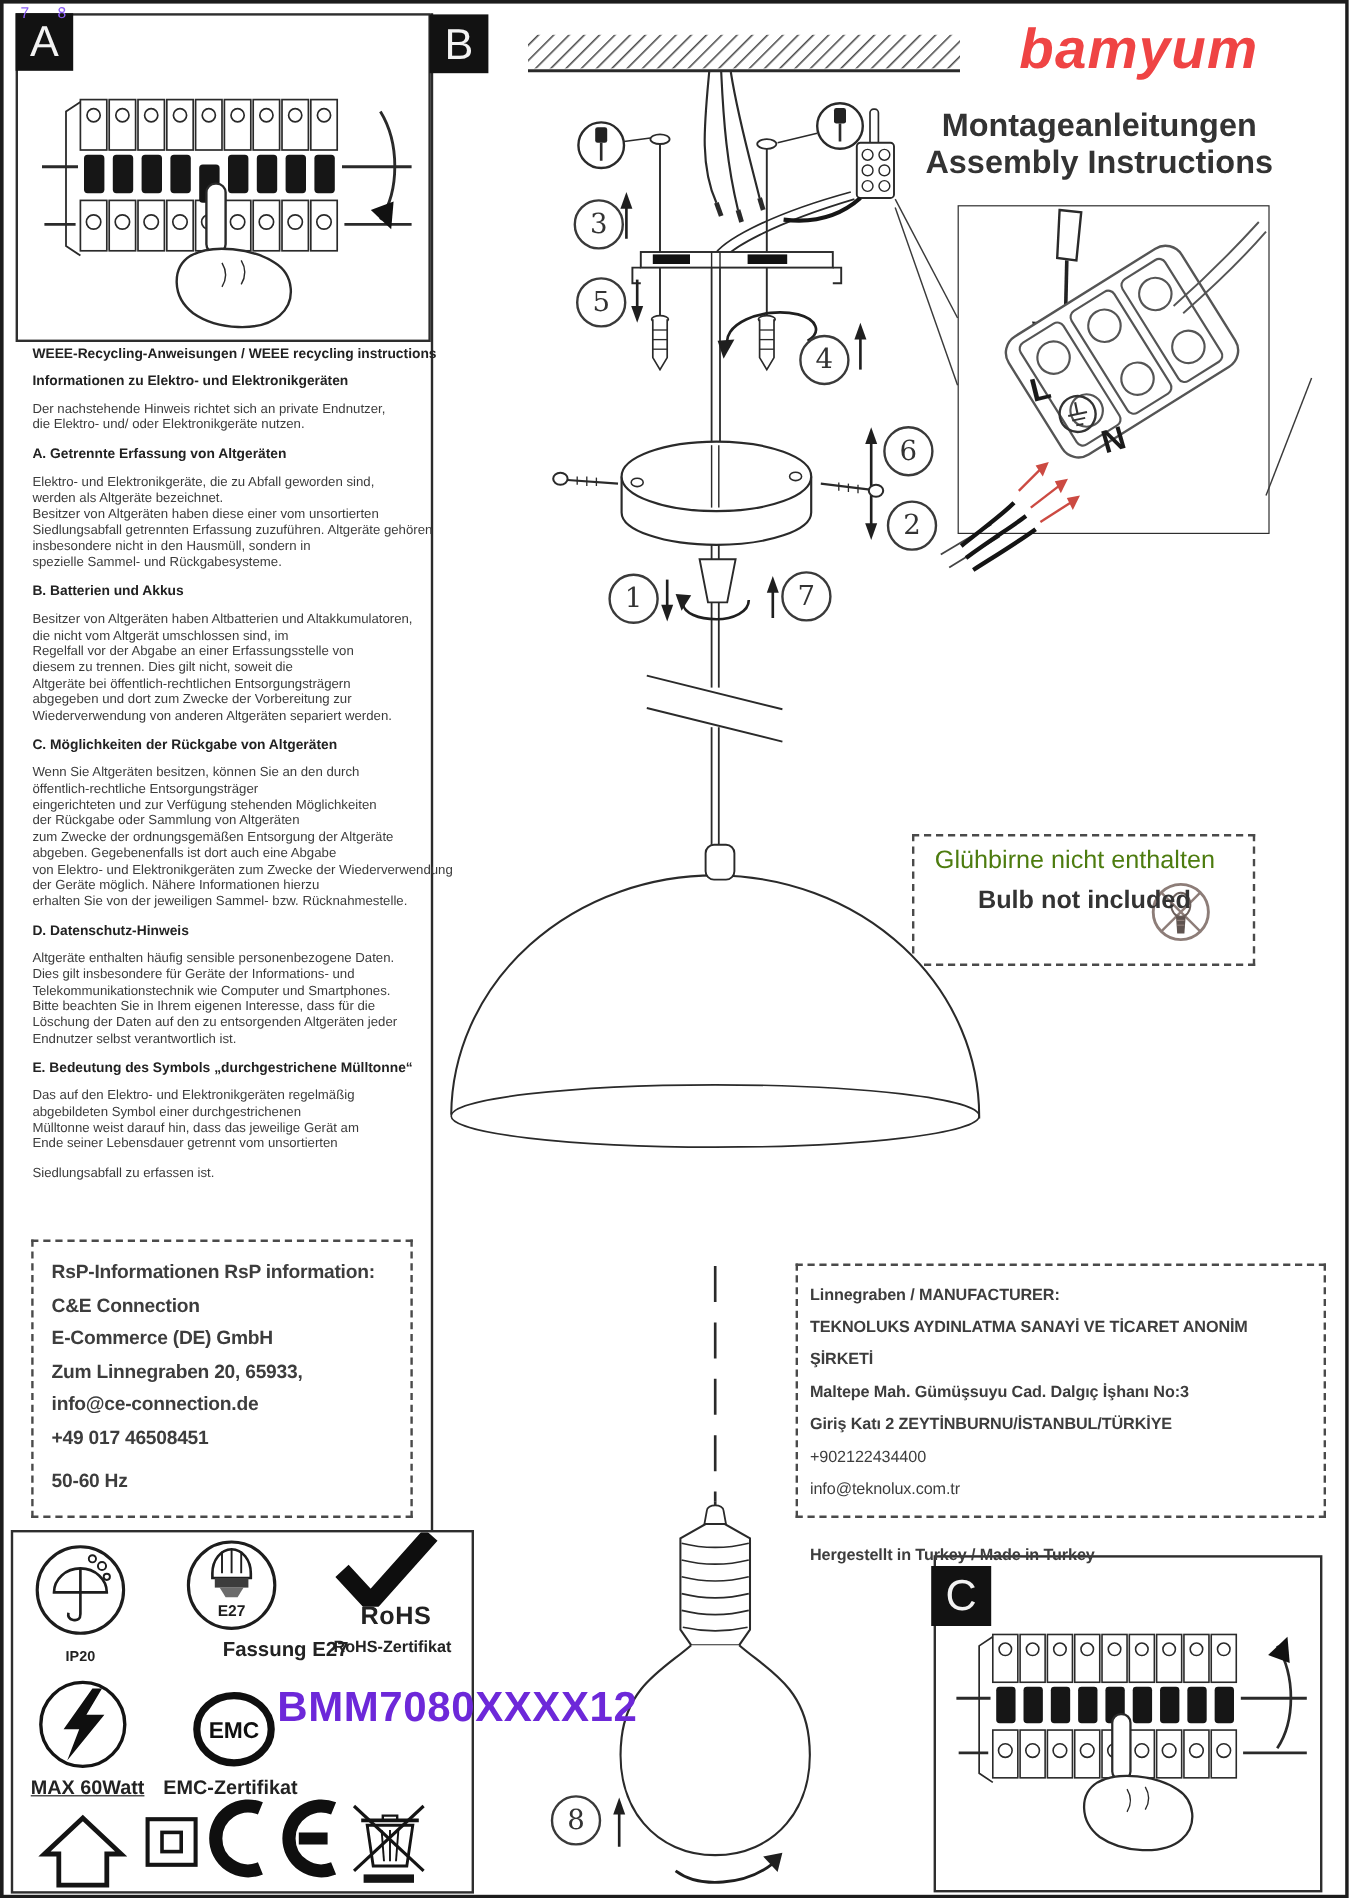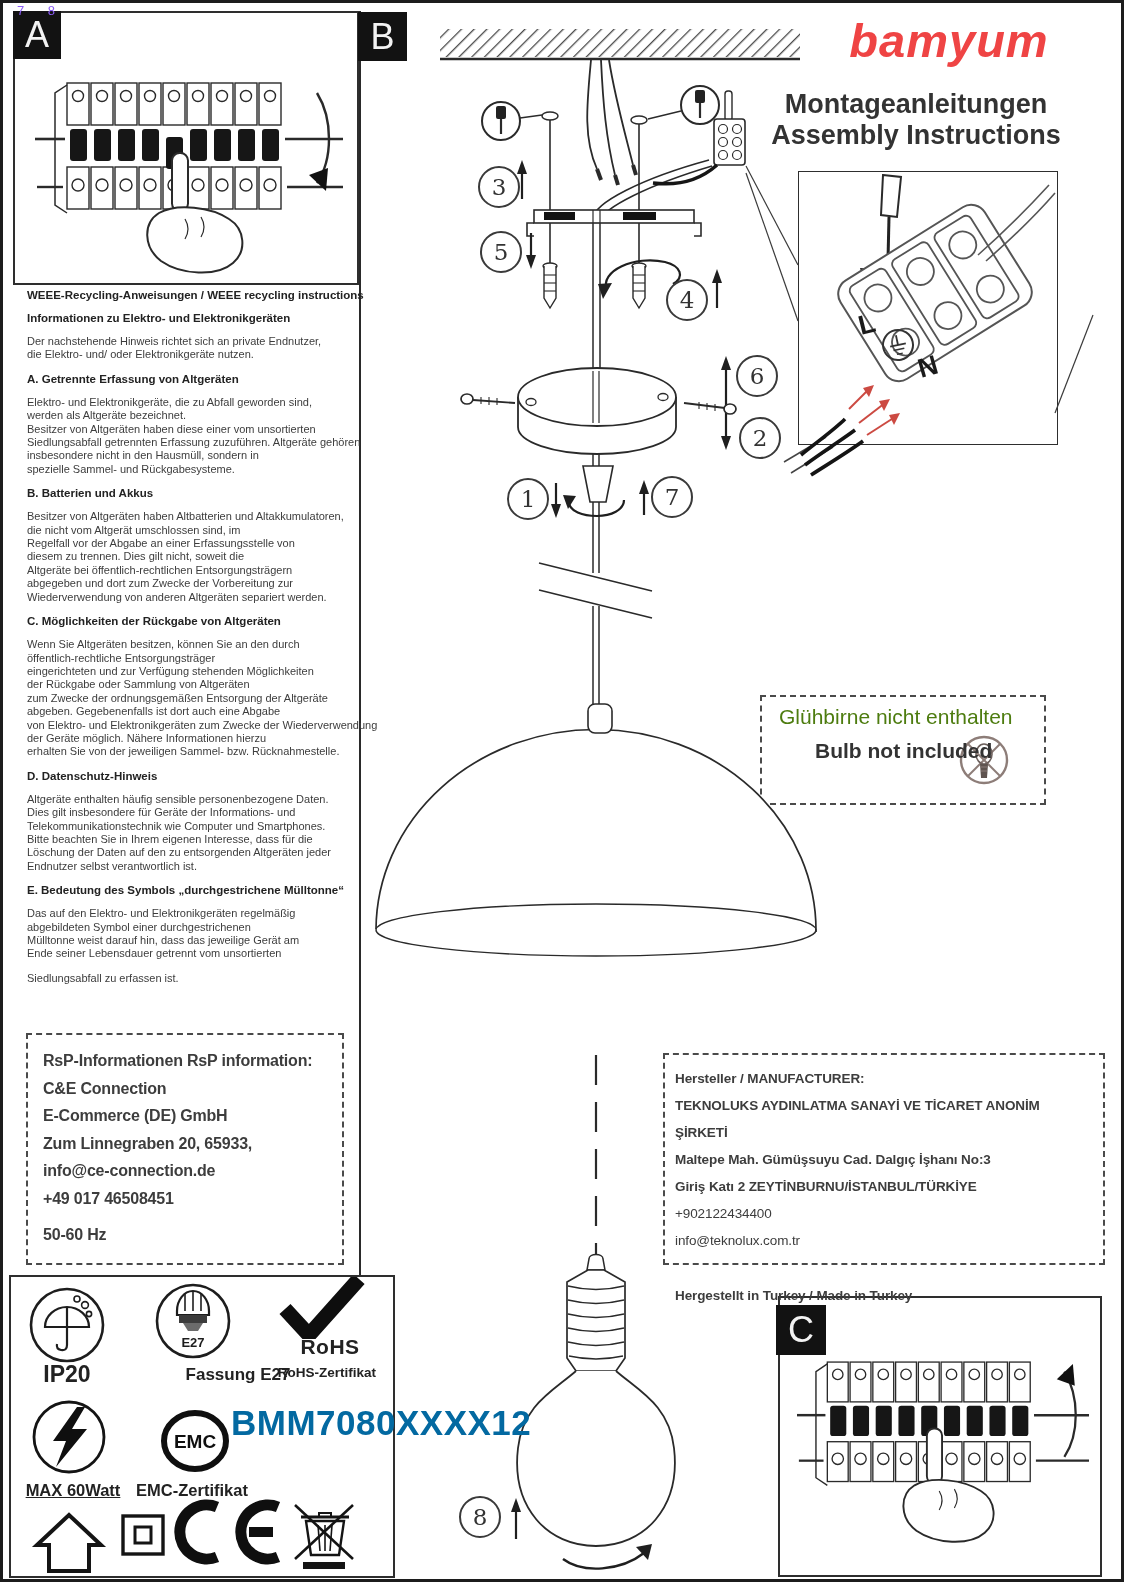--- a/index.html
+++ b/index.html
@@ -25,21 +25,21 @@
   .rsp{position:absolute;left:40px;top:1044px;width:290px;z-index:10;
        font-size:16px;font-weight:bold;color:#3d3d3d;line-height:27.5px;letter-spacing:-0.2px;}
   .rsp .gap{margin-top:9px;}
   .mfr{position:absolute;left:672px;top:1062px;width:416px;z-index:10;
        font-size:13.5px;color:#3d3d3d;line-height:27px;letter-spacing:-0.1px;}
   .mfr .b{font-weight:bold;}
   .mfr .gap{margin-top:28px;}
   .step{position:absolute;width:38px;height:38px;border:2.5px solid #3a3a3a;border-radius:50%;
         background:#fff;z-index:12;display:flex;align-items:center;justify-content:center;
         font-family:"DejaVu Serif",serif;font-size:23px;color:#333;}
-  .code{position:absolute;left:228px;top:1400px;font-size:35px;font-weight:bold;color:#0369a1;z-index:10;letter-spacing:0.5px;}
+  .code{position:absolute;left:228px;top:1400px;font-size:35px;font-weight:bold;color:#6d28d9;z-index:10;letter-spacing:0.5px;}
   .iconlabel{position:absolute;text-align:center;font-weight:bold;color:#222;z-index:10;}
   .corner{position:absolute;left:14px;top:0px;font-size:13px;color:#8b5cf6;z-index:10;letter-spacing:10px;}
   svg text{font-family:"Liberation Sans",sans-serif;}
 </style>
 </head>
 <body>
 
 <div class="page">
 
   <div class="corner">7 8</div>
@@ -113,40 +113,40 @@
     <div>C&amp;E Connection</div>
     <div>E-Commerce (DE) GmbH</div>
     <div>Zum Linnegraben 20, 65933,</div>
     <div>info@ce-connection.de</div>
     <div>+49 017 46508451</div>
     <div class="gap">50-60 Hz</div>
   </div>
 
   <div class="dashbox" style="left:660px;top:1050px;width:438px;height:208px;"></div>
   <div class="mfr">
-    <div class="b">Hersteller / MANUFACTURER:</div>
+    <div class="b">Linnegraben / MANUFACTURER:</div>
     <div class="b">TEKNOLUKS AYDINLATMA SANAYİ VE TİCARET ANONİM ŞİRKETİ</div>
     <div class="b">Maltepe Mah. Gümüşsuyu Cad. Dalgıç İşhanı No:3</div>
     <div class="b">Giriş Katı 2 ZEYTİNBURNU/İSTANBUL/TÜRKİYE</div>
     <div>+902122434400</div>
     <div>info@teknolux.com.tr</div>
     <div class="b gap">Hergestellt in Turkey / Made in Turkey</div>
   </div>
 
   <div class="panelbox" style="left:6px;top:1272px;width:382px;height:299px;">
 
     <svg class="abs" style="left:14px;top:4px;" width="84" height="84" viewBox="0 0 84 84">
       <circle cx="42" cy="44" r="36" fill="none" stroke="#1d1d1d" stroke-width="2.6"></circle>
       <path d="M20,46 A22,20 0 0 1 64,46 Z" fill="none" stroke="#1d1d1d" stroke-width="2.2"></path>
       <path d="M42,26 L42,46 M42,46 L42,64 Q42,70 36,69 Q31,68 32,63" fill="none" stroke="#1d1d1d" stroke-width="2.2"></path>
       <circle cx="52" cy="18" r="3" fill="none" stroke="#1d1d1d" stroke-width="1.6"></circle>
       <circle cx="60" cy="24" r="3.4" fill="none" stroke="#1d1d1d" stroke-width="1.6"></circle>
       <circle cx="64" cy="33" r="2.6" fill="none" stroke="#1d1d1d" stroke-width="1.6"></circle>
     </svg>
-    <div class="iconlabel" style="left:18px;top:84px;width:76px;font-size:23px;">IP20</div>
+    <div class="iconlabel" style="left:18px;top:96px;width:76px;font-size:12px;">IP20</div>
 
     <svg class="abs" style="left:140px;top:2px;" width="84" height="84" viewBox="0 0 84 84">
       <circle cx="42" cy="42" r="36" fill="none" stroke="#1d1d1d" stroke-width="2.6"></circle>
       <path d="M26,32 A16,20 0 0 1 58,32 L58,36 L26,36 Z" fill="none" stroke="#1d1d1d" stroke-width="2.2"></path>
       <line x1="34" y1="14" x2="34" y2="32" stroke="#1d1d1d" stroke-width="1.6"></line>
       <line x1="42" y1="12" x2="42" y2="32" stroke="#1d1d1d" stroke-width="1.6"></line>
       <line x1="50" y1="14" x2="50" y2="32" stroke="#1d1d1d" stroke-width="1.6"></line>
       <rect x="28" y="36" width="28" height="8" fill="#3c3c3c"></rect>
       <path d="M32,44 L52,44 L47,52 L37,52 Z" fill="#6b6b6b"></path>
       <text x="42" y="68" text-anchor="middle" font-size="13" font-weight="bold" fill="#1d1d1d">E27</text>

